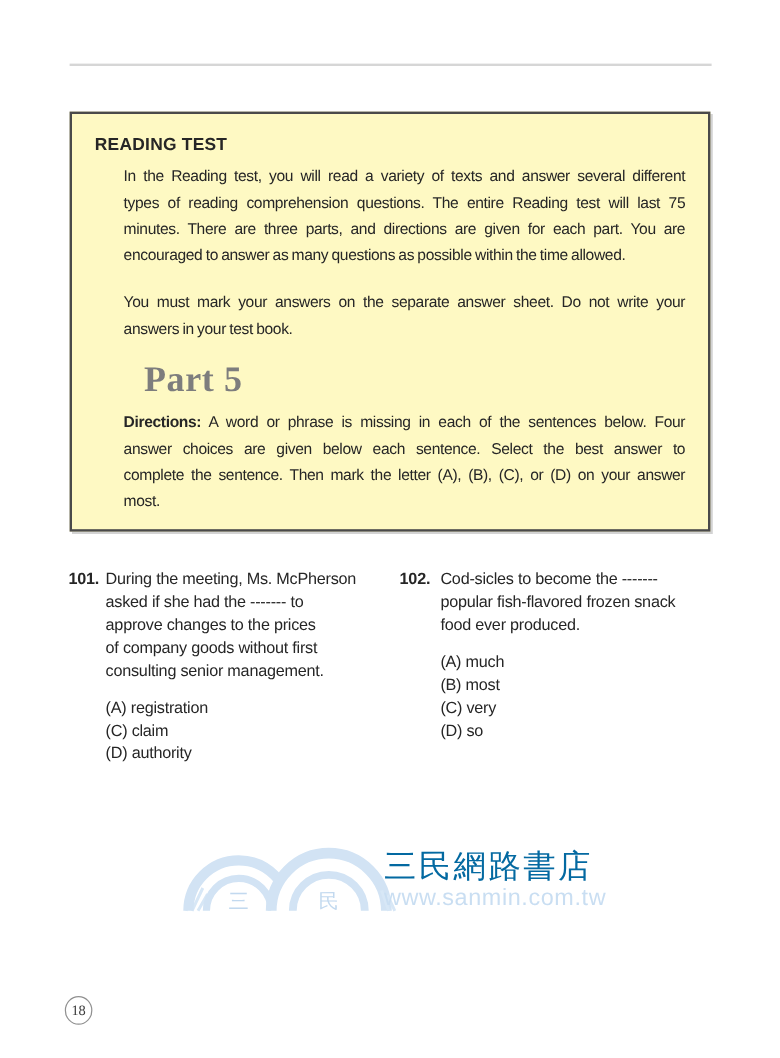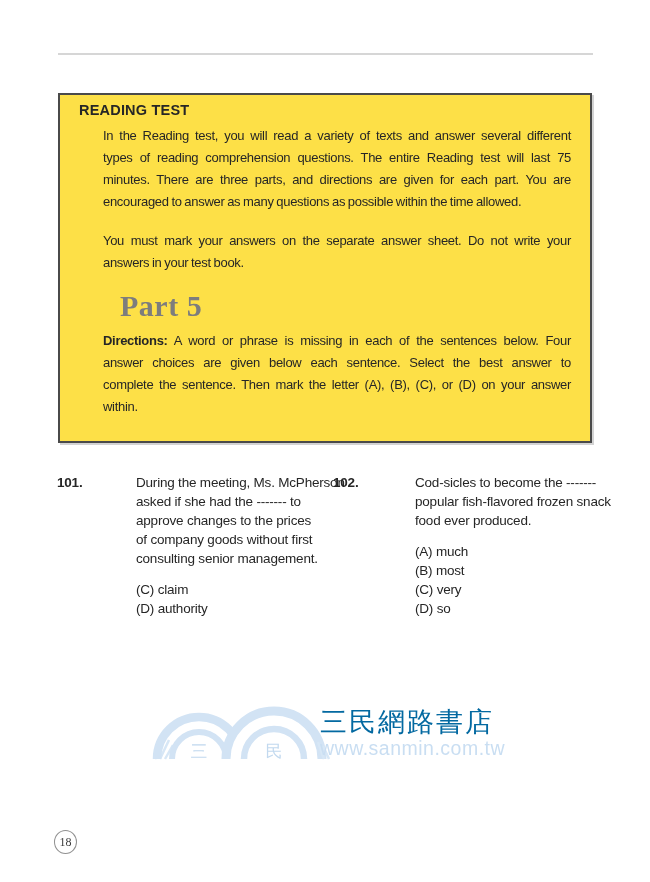--- a/index.html
+++ b/index.html
@@ -18,22 +18,22 @@
     width: 535px; height: 2px;
     background: #d6d6d6;
   }
   .rt-box {
     position: absolute;
     left: 58px; top: 93px;
     width: 534px; height: 350px;
     box-sizing: border-box;
     border: 2px solid #4a4a4a;
     box-shadow: 2px 2px 0 rgba(130,130,130,0.35);
-    padding: 4px 19px 0 19px;
-    background: #fde047;
+    padding: 15px 19px 0 19px;
+    background: #fef9c3;
   }
   .box-title {
     font-size: 14.5px;
     font-weight: bold;
     line-height: 22px;
     letter-spacing: 0.2px;
     margin-bottom: 4px;
   }
   .jpara { font-size: 13px; letter-spacing: -0.3px; word-spacing: -0.6px; margin-left: 24px; }
   .jline {
@@ -55,21 +55,20 @@
     margin-left: 41px;
   }
   .directions { margin-top: 7px; }
   .bold { font-weight: bold; }
 
   .question {
     position: absolute;
     display: flex;
     font-size: 13.5px;
     letter-spacing: -0.2px;
-    gap: 48px;
   }
   .q1 { left: 57px; top: 473px; width: 278px; }
   .q2 { left: 333px; top: 473px; width: 285px; }
   .qnum { font-weight: bold; flex: 0 0 31px; line-height: 19px; }
   .q2 .qnum { flex: 0 0 34px; }
   .qline { line-height: 19px; white-space: nowrap; }
   .options { margin-top: 12px; }
   .option { line-height: 19px; white-space: nowrap; }
 
   .wm-logo { position: absolute; left: 152px; top: 700px; }
@@ -126,33 +125,34 @@
       <div class="jline">You must mark your answers on the separate answer sheet. Do not write your</div>
       <div class="jline last">answers in your test book.</div>
     </div>
 
     <div class="part-heading">Part 5</div>
 
     <div class="jpara directions">
       <div class="jline"><span class="bold">Directions:</span> <span>A word or phrase is missing in each of the sentences below. Four</span></div>
       <div class="jline">answer choices are given below each sentence. Select the best answer to</div>
       <div class="jline">complete the sentence. Then mark the letter (A), (B), (C), or (D) on your answer</div>
-      <div class="jline last">within.</div>
+      <div class="jline last">most.</div>
     </div>
   </div>
 
   <div class="question q1">
     <div class="qnum">101.</div>
     <div class="qbody">
       <div class="qline">During the meeting, Ms. McPherson</div>
       <div class="qline">asked if she had the ------- to</div>
       <div class="qline">approve changes to the prices</div>
       <div class="qline">of company goods without first</div>
       <div class="qline">consulting senior management.</div>
       <div class="options">
+        <div class="option">(A) registration</div>
         <div class="option">(C) claim</div>
         <div class="option">(D) authority</div>
       </div>
     </div>
   </div>
 
   <div class="question q2">
     <div class="qnum">102.</div>
     <div class="qbody">
       <div class="qline">Cod-sicles to become the -------</div>

